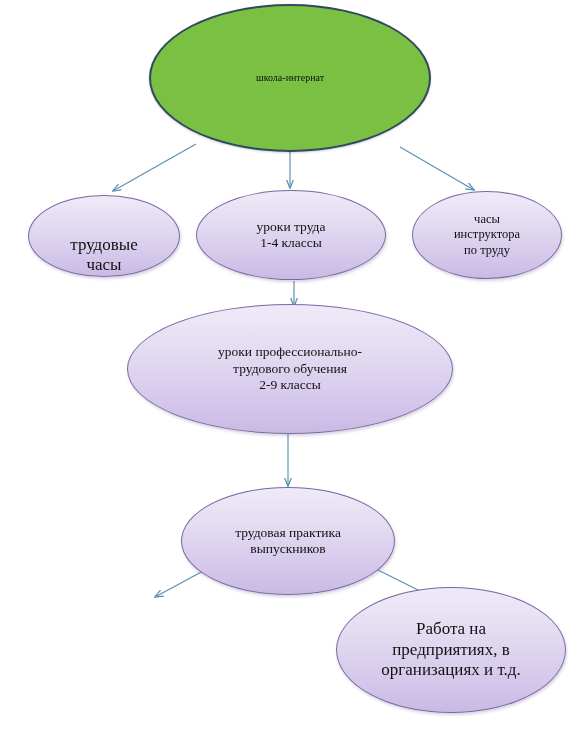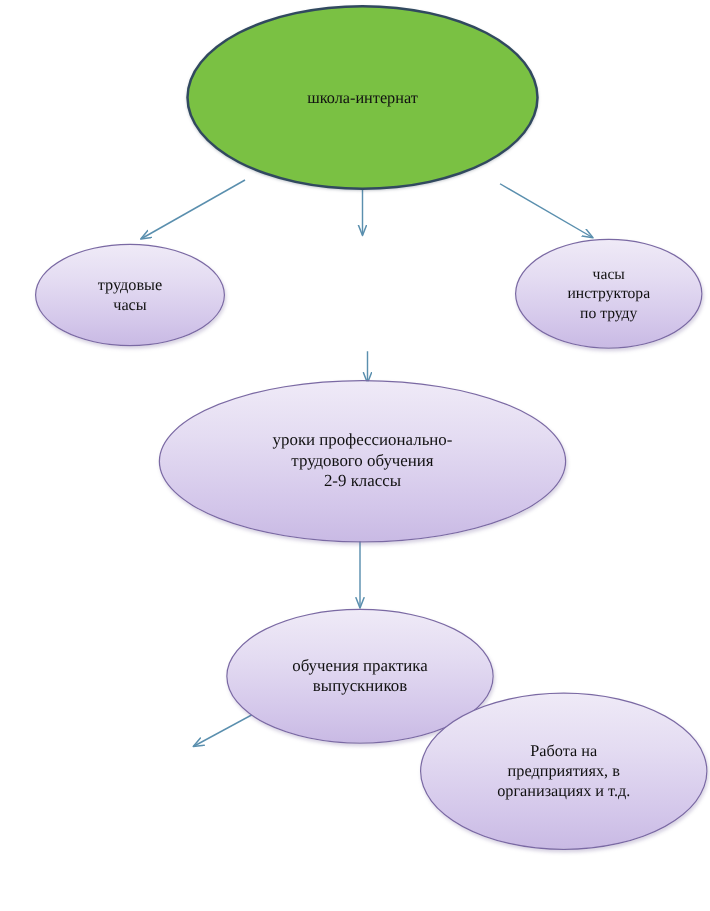--- a/index.html
+++ b/index.html
@@ -31,36 +31,36 @@
   }
   .node .label {
     display: block;
     padding: 0 8px;
     white-space: pre-line;
   }
   
   .node-root {
     background: #7ac143;
     border: 2px solid #31495f;
-    font-size: 13px;
+    font-size: 10px;
     box-shadow: 0 1px 2px rgba(60,70,90,0.25);
   }
   
   .node-purple {
     background: linear-gradient(to bottom, #efeaf7 0%, #e4dcf2 35%, #d3c6ea 78%, #c9bae4 100%);
     border: 1.3px solid #7a69a3;
     box-shadow: 1px 2px 3px rgba(110,95,150,0.28);
   }
-  .n-trud-chasy   { left: 28px;  top: 195px; width: 152px; height: 82px;  font-size: 13px; }
+  .n-trud-chasy   { left: 28px;  top: 195px; width: 152px; height: 82px;  font-size: 17px; align-items: flex-end; }
   .n-uroki-truda  { left: 196px; top: 190px; width: 190px; height: 90px;  font-size: 13.5px; }
   .n-chasy-instr  { left: 412px; top: 191px; width: 150px; height: 88px;  font-size: 12.5px; }
   .n-prof         { left: 127px; top: 304px; width: 326px; height: 130px; font-size: 13.5px; }
   .n-praktika     { left: 181px; top: 487px; width: 214px; height: 108px; font-size: 13.5px; }
   .n-pu           { left: 24px;  top: 594px; width: 228px; height: 118px; font-size: 13.5px; }
-  .n-rabota       { left: 336px; top: 554px; width: 230px; height: 126px; font-size: 13px; }
+  .n-rabota       { left: 336px; top: 587px; width: 230px; height: 126px; font-size: 17px; }
   .n-root         { left: 149px; top: 4px;   width: 282px; height: 148px; }
 
   #edges {
     position: absolute;
     left: 0;
     top: 0;
     width: 568px;
     height: 729px;
     pointer-events: none;
   }
@@ -89,35 +89,39 @@
 
   <div class="node node-root n-root">
     <span class="label">школа-интернат</span>
   </div>
 
   <div class="node node-purple n-trud-chasy">
     <span class="label">трудовые
 часы</span>
   </div>
 
+  <div class="node node-purple n-uroki-truda">
+    <span class="label">уроки труда
+1-4 классы</span>
+  </div>
 
   <div class="node node-purple n-chasy-instr">
     <span class="label">часы
 инструктора
 по труду</span>
   </div>
 
   <div class="node node-purple n-prof">
     <span class="label">уроки профессионально-
 трудового обучения
 2-9 классы</span>
   </div>
 
   <div class="node node-purple n-praktika">
-    <span class="label">обучения практика
+    <span class="label">трудовая практика
 выпускников</span>
   </div>
 
 
   <div class="node node-purple n-rabota">
     <span class="label">Работа на
 предприятиях, в
 организациях и т.д.</span>
   </div>
 

